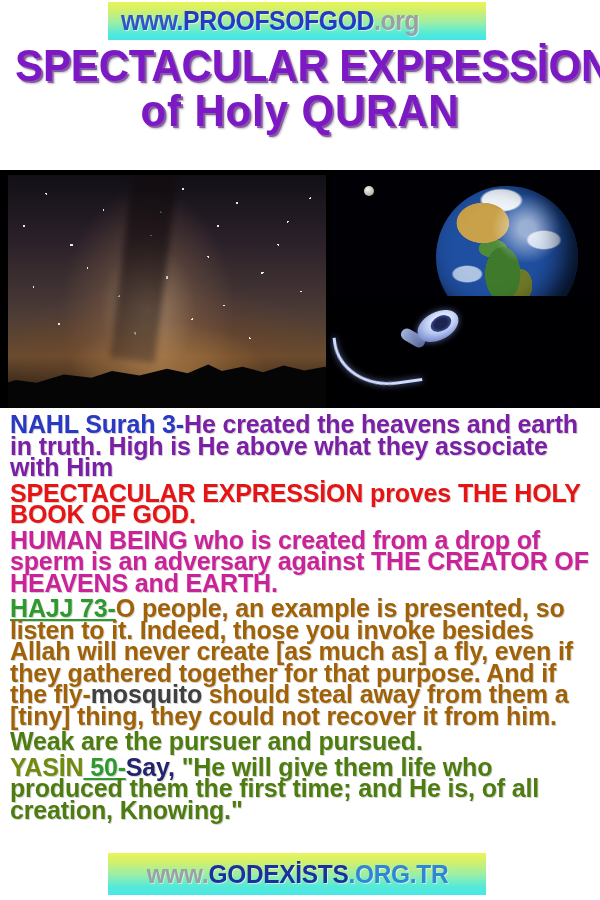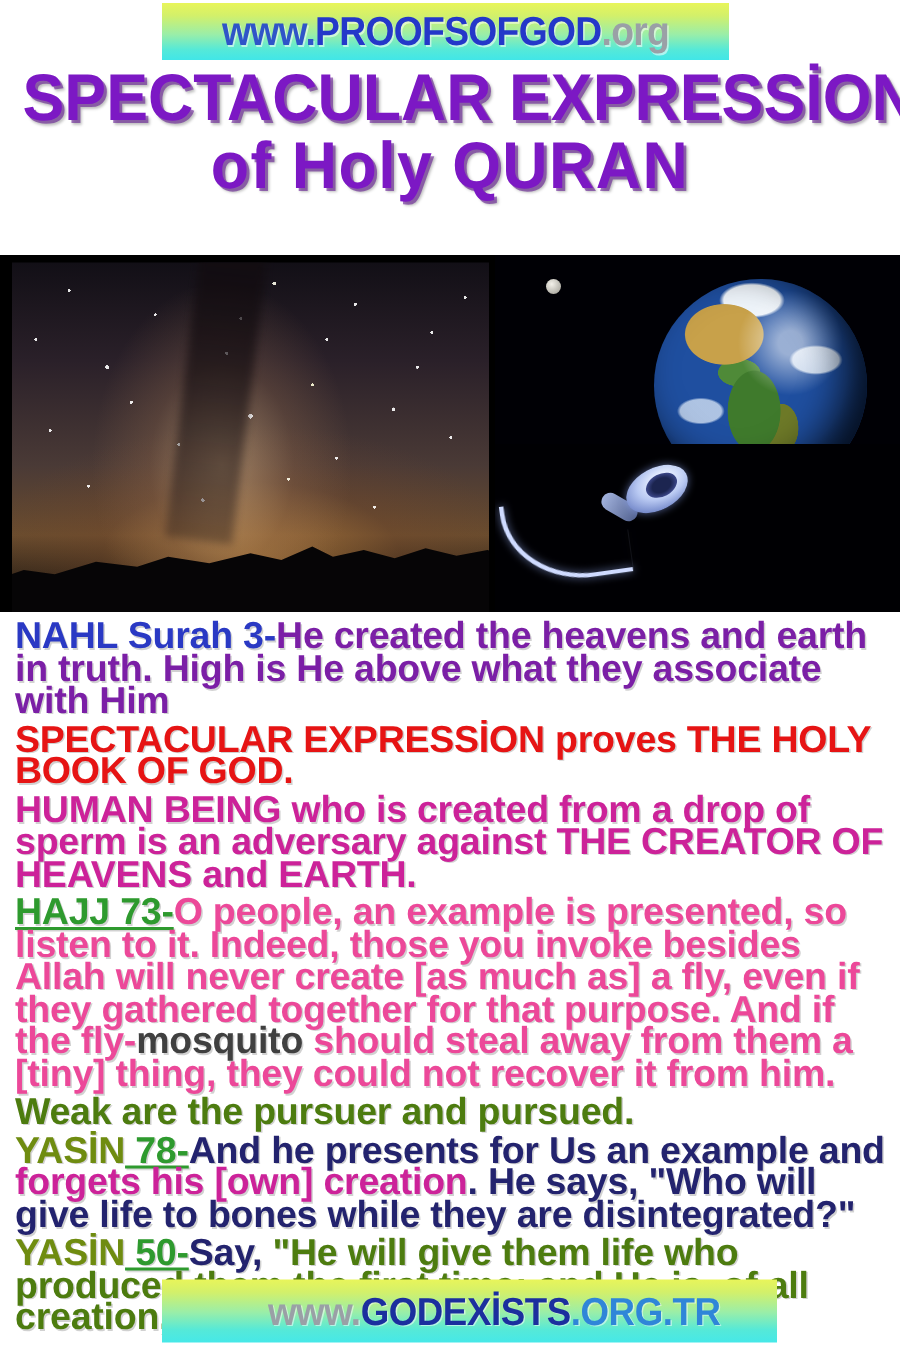--- a/index.html
+++ b/index.html
@@ -8,21 +8,21 @@
     background:#ffffff;
     font-family:"Liberation Sans", sans-serif;
     overflow:hidden;
     position:relative;
   }
 
   
   #top-banner{
     position:absolute; left:108px; top:2px; width:378px; height:38px;
     background:linear-gradient(180deg,#e8f55a 0%,#d3f06a 22%,#9aeea8 55%,#55e9d8 82%,#41e6e8 100%);
-    display:flex; align-items:center; justify-content:center;
+    display:flex; align-items:center; justify-content:flex-start;
   }
   #top-banner .txt{
     font-family:"Liberation Sans Narrow","Liberation Sans",sans-serif;
     font-weight:bold; font-size:27px; letter-spacing:-0.5px;
     transform:scaleX(0.92); transform-origin:center;
     white-space:nowrap;
     text-shadow:1px 1px 0 rgba(255,255,255,.55);
   }
   .c-www-blue{color:#2f55c8;}
   .c-main-blue{color:#2438c9;}
@@ -167,32 +167,32 @@
     margin:4px;
     white-space:normal;
     text-shadow:1px 1px 0 rgba(0,0,0,.18);
   }
   .seg{}
   
   .col-blue   {color:#2a39c4;}
   .col-purple {color:#7b1fa6;}
   .col-magenta{color:#cc2299;}
   .col-red    {color:#e61414;}
-  .col-hajjblue{color:#ec4899;}
+  .col-hajjblue{color:#a16207;}
   .col-green  {color:#2e9a2e;text-decoration:underline;}
   .col-olive  {color:#6f8c10;}
   .col-tan    {color:#404040;}
   .col-navy   {color:#23236e;}
   .col-violet {color:#4d7c0f;}
 
   
   #bottom-banner{
     position:absolute; left:108px; top:853px; width:378px; height:42px;
     background:linear-gradient(180deg,#e8f55a 0%,#d3f06a 20%,#9aeea8 52%,#55e9d8 80%,#46e8e8 100%);
-    display:flex; align-items:center; justify-content:center;padding-left:32px;
+    display:flex; align-items:center; justify-content:center;
   }
   #bottom-banner .txt{
     font-family:"Liberation Sans Narrow","Liberation Sans",sans-serif;
     font-weight:bold; font-size:26px; letter-spacing:-0.3px;
     transform:scaleX(0.94);
     white-space:nowrap;
     text-shadow:1px 1px 0 rgba(255,255,255,.5);
   }
   .c-www-gray{color:#9aa0a6;}
   .c-dark-blue{color:#1b2f9e;}
@@ -233,21 +233,20 @@
   </div>
 
 </div>
 
 <div id="text-body">
   <p class="para"><span class="seg col-blue">NAHL Surah 3-</span><span class="seg col-purple">He created the heavens and earth in truth. High is He above what they associate with Him</span></p>
   <p class="para"><span class="seg col-red">SPECTACULAR  EXPRESSİON  proves  THE HOLY  BOOK  OF  GOD.</span></p>
   <p class="para"><span class="seg col-magenta">HUMAN  BEING  who  is created from a drop of sperm is an adversary against THE CREATOR OF  HEAVENS and  EARTH.</span></p>
   <p class="para"><span class="seg col-green">HAJJ  73-</span><span class="seg col-hajjblue">O people, an example is presented, so listen to it. Indeed, those you invoke besides Allah will never  create [as much as] a fly, even if they gathered together for that purpose. And if the fly-</span><span class="seg col-tan">mosquito</span><span class="seg col-hajjblue"> should steal away from them a [tiny] thing, they could not recover it from him.</span></p>
   <p class="para"><span class="seg col-violet">Weak are the pursuer  and  pursued.</span></p>
-  <p class="para"><span class="seg col-olive">YASİN</span><span class="seg col-green">  78-</span><span class="seg col-navy">And he presents for Us an example and </span><span class="seg col-magenta">forgets his [own] creation</span><span class="seg col-navy">. He says, "Who will give life to bones while they are disintegrated?"</span></p>
   <p class="para"><span class="seg col-olive">YASİN</span><span class="seg col-green">  50-</span><span class="seg col-navy">Say, </span><span class="seg col-violet">"He will give them life who produced them the first time; and He is, of all creation, Knowing."</span></p>
 </div>
 
 <div id="bottom-banner">
   <div class="txt">
     <span class="c-www-gray">www.</span><span class="c-dark-blue">GODEXİSTS</span><span class="c-light-blue">.ORG.TR</span>
   </div>
 </div>
 
 </body></html>

